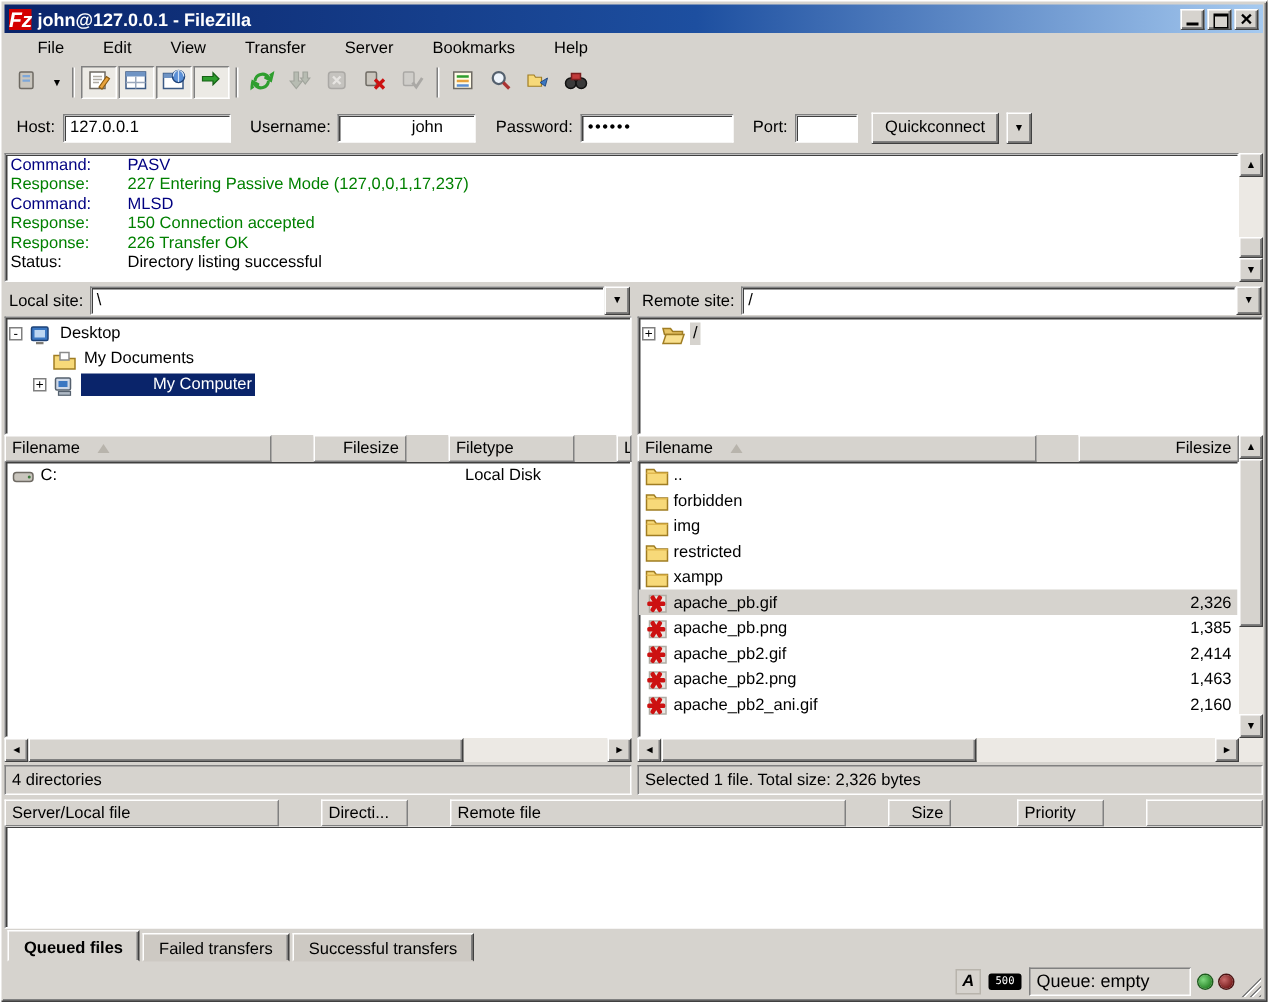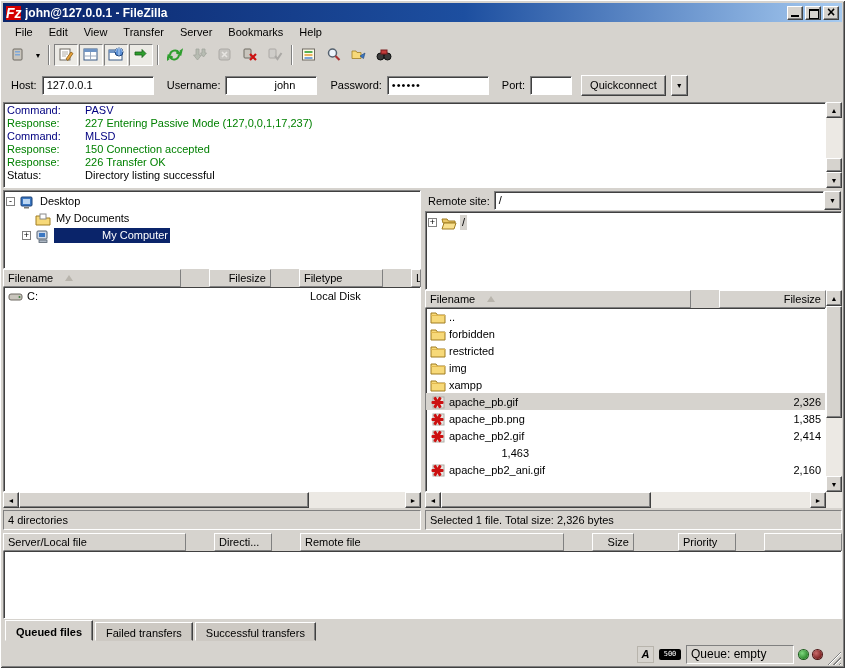--- a/index.html
+++ b/index.html
@@ -19,21 +19,21 @@
   .tb-btn{ width:16px; height:14px; background:#d6d3ce; margin-left:2px; position:relative;
     border:1px solid; border-color:#fff #404040 #404040 #fff; box-shadow: inset -1px -1px 0 #808080; }
   .glyph-min::before{ content:""; position:absolute; left:3px; bottom:2px; width:8px; height:2px; background:#000; }
   .glyph-max::before{ content:""; position:absolute; left:3px; top:2px; width:8px; height:7px;
     border:1px solid #000; border-top-width:2px; }
   .glyph-close::before{ content:"\00d7"; position:absolute; left:0; top:-3px; width:14px; text-align:center;
     font-size:14px; font-weight:bold; }
 
   
   .menubar{ height:19px; display:flex; align-items:center; padding-left:4px; flex:0 0 auto; }
-  .menu-item{ padding:2px 8px; }
+  .menu-item{ padding:2px 8px;margin-left:10px; }
 
   
   .toolbar{ height:28px; display:flex; align-items:center; padding-left:4px; gap:1px; flex:0 0 auto; }
   .tbtn{ width:24px; height:22px; display:flex; align-items:center; justify-content:center; border:1px solid transparent; }
   .tbtn.pressed{ border-color:#808080 #fff #fff #808080; background:#eceae5; }
   .tbtn.disabled{ opacity:.4; filter:grayscale(.8); }
   .tsep{ width:2px; height:20px; border-left:1px solid #808080; border-right:1px solid #fff; margin:0 3px; }
   .drop-arrow{ width:12px; height:22px; display:flex; align-items:center; justify-content:center; font-size:7px; }
 
   
@@ -391,20 +391,27 @@
       <div class="sb-btn sb-up"></div>
       <div class="sb-track"></div>
       <div class="sb-thumb-v" style="height:14px"></div>
       <div class="sb-btn sb-dn"></div>
     </div>
   </div>
 
   <div class="main">
 
     <div class="pane pane-local">
+      <div class="sitebar">
+        <span class="site-label">Local site:</span>
+        <div class="combo">
+          <div class="field val">\</div>
+          <div class="combo-drop">▼</div>
+        </div>
+      </div>
       <div class="tree sunken">
         <div class="tree-row">
           <span class="expander">-</span>
           <span class="icon16"><svg width="16" height="15">
                 <use href="#i-desktop"></use>
               </svg></span>
           <span class="tree-label">Desktop</span>
         </div>
         <div class="tree-row indent1">
           <span class="exp-spacer"></span>
@@ -499,42 +506,42 @@
                       </svg></span>
                     <span>forbidden</span>
                   </div>
                 <div class="cell rc-size right"></div>
               </div>
               <div class="file-row">
                 <div class="cell rc-name">
                     <span class="icon16"><svg width="16" height="15">
                         <use href="#i-folder"></use>
                       </svg></span>
+                    <span>img</span>
+                  </div>
+                <div class="cell rc-size right"></div>
+              </div>
+              <div class="file-row">
+                <div class="cell rc-name">
+                    <span class="icon16"><svg width="16" height="15">
+                        <use href="#i-folder"></use>
+                      </svg></span>
                     <span>restricted</span>
                   </div>
                 <div class="cell rc-size right"></div>
               </div>
               <div class="file-row">
                 <div class="cell rc-name">
                     <span class="icon16"><svg width="16" height="15">
                         <use href="#i-folder"></use>
                       </svg></span>
-                    <span>img</span>
+                    <span>xampp</span>
                   </div>
                 <div class="cell rc-size right"></div>
               </div>
-              <div class="file-row">
-                <div class="cell rc-name">
-                    <span class="icon16"><svg width="16" height="15">
-                        <use href="#i-folder"></use>
-                      </svg></span>
-                    <span>xampp</span>
-                  </div>
-                <div class="cell rc-size right"></div>
-              </div>
               <div class="file-row selected">
                 <div class="cell rc-name">
                     <span class="icon16"><svg width="16" height="15">
                         <use href="#i-image"></use>
                       </svg></span>
                     <span>apache_pb.gif</span>
                   </div>
                 <div class="cell rc-size right">2,326</div>
               </div>
               <div class="file-row">
@@ -549,20 +556,26 @@
               <div class="file-row">
                 <div class="cell rc-name">
                     <span class="icon16"><svg width="16" height="15">
                         <use href="#i-image"></use>
                       </svg></span>
                     <span>apache_pb2.gif</span>
                   </div>
                 <div class="cell rc-size right">2,414</div>
               </div>
               <div class="file-row">
+                <div class="cell rc-name">
+                    <span class="icon16"><svg width="16" height="15">
+                        <use href="#i-image"></use>
+                      </svg></span>
+                    <span>apache_pb2.png</span>
+                  </div>
                 <div class="cell rc-size right">1,463</div>
               </div>
               <div class="file-row">
                 <div class="cell rc-name">
                     <span class="icon16"><svg width="16" height="15">
                         <use href="#i-image"></use>
                       </svg></span>
                     <span>apache_pb2_ani.gif</span>
                   </div>
                 <div class="cell rc-size right">2,160</div>

